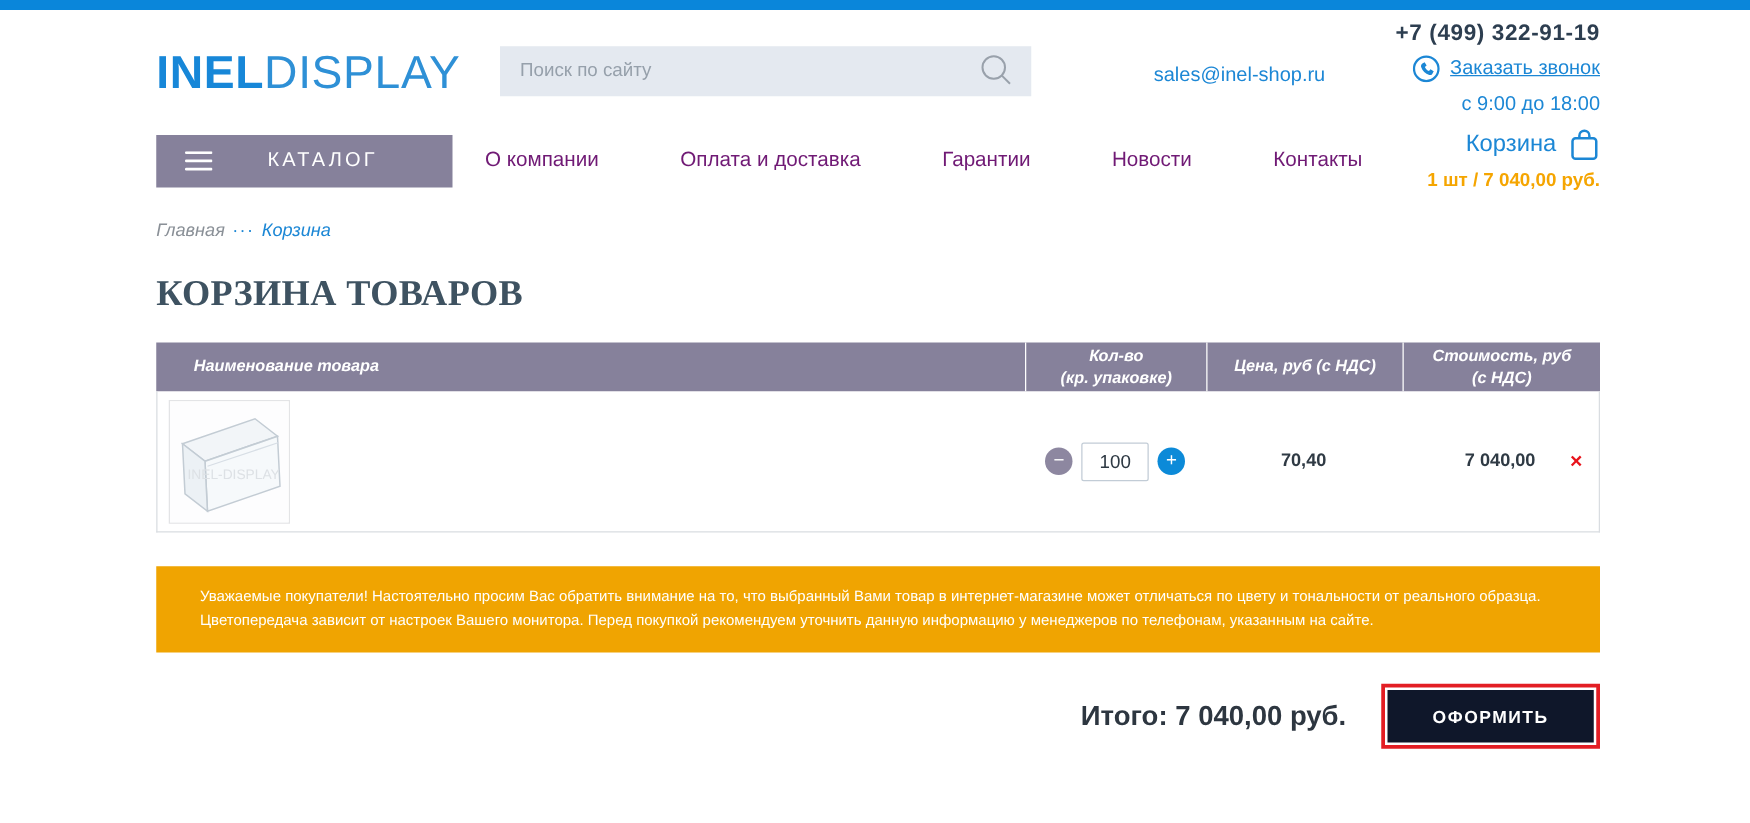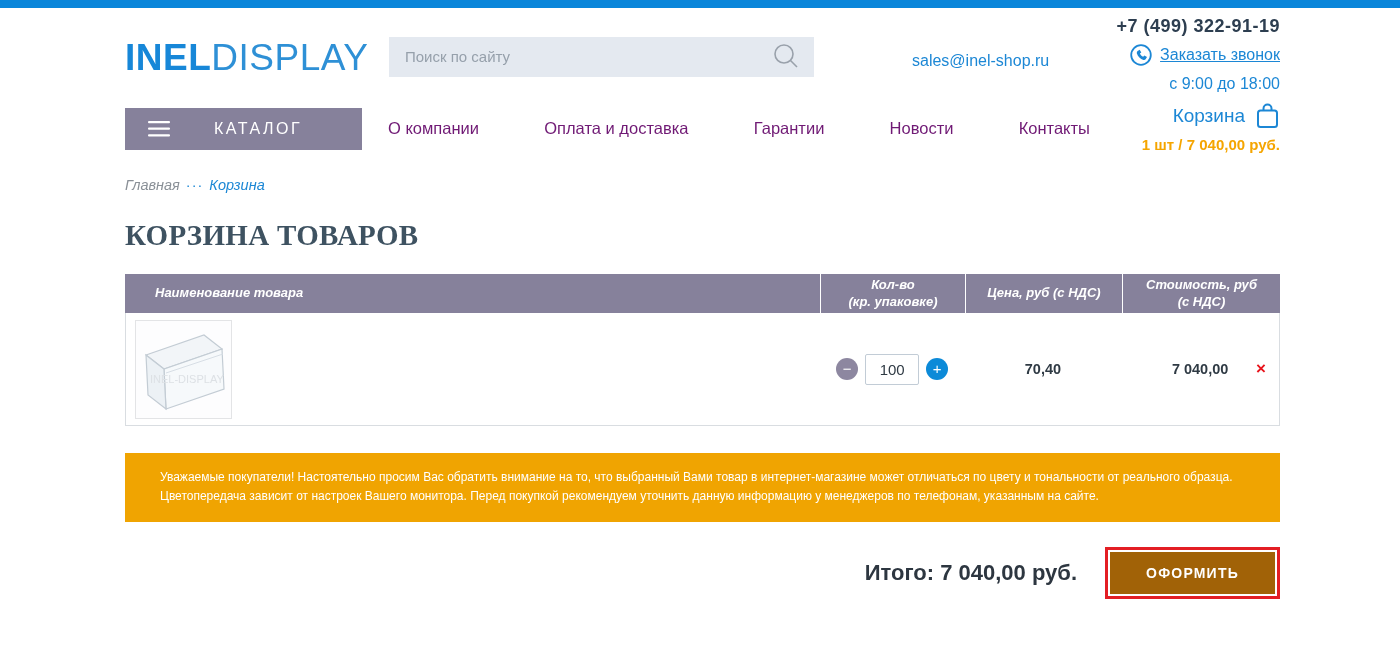--- a/index.html
+++ b/index.html
@@ -6,21 +6,21 @@
   html,body { width:1400px; height:658px; background:#fff; overflow:hidden;
               font-family:"Liberation Sans", sans-serif; }
   .topbar { height:8px; background:#0a86da; }
   .wrap { width:1155px; margin-left:125px; }
 
   
   .header { display:flex; align-items:center; padding-top:8px; }
   .logo { width:252px; font-size:37px; letter-spacing:.5px; margin-top:6px; white-space:nowrap; cursor:pointer; }
   .logo b { color:#1787d8; font-weight:bold; }
   .logo span { color:#2e90d6; font-weight:300; }
-  .searchbox { margin-left:12px; width:425px; height:40px; background:#e4e9f0;
+  .searchbox { margin-left:23px; width:425px; height:40px; background:#e4e9f0;
                display:flex; align-items:center; padding:0 12px 0 16px; margin-top:4px; }
   .searchbox input { flex:1; border:none; background:transparent; outline:none;
                      font-size:15px; color:#5d6770; font-family:inherit; }
   .searchbox input::placeholder { color:#96a0ab; }
   .email { margin-left:98px; margin-top:12px; color:#1c87d5; font-size:16px; text-decoration:none; }
   .hright { margin-left:auto; text-align:right; }
   .phone { font-size:18px; font-weight:bold; color:#2d3e50; letter-spacing:.5px; }
   .callback { display:flex; justify-content:flex-end; align-items:center; gap:8px; margin-top:7px; }
   .callback a { color:#1c87d5; font-size:16px; text-decoration:underline; }
   .hours { color:#1c87d5; font-size:16px; margin-top:9px; }
@@ -72,21 +72,21 @@
             background:none; border:none; color:#e8131b; font-size:17px; font-weight:bold; cursor:pointer; }
 
   
   .notice { margin-top:27px; background:#f0a401; color:#fff; padding:15px 35px 16px;
             font-size:12px; line-height:1.6; }
 
   
   .footrow { margin-top:25px; display:flex; justify-content:flex-end; align-items:center; gap:28px; }
   .grand-total { font-size:22px; font-weight:bold; color:#2d3640; }
   .checkout-hl { border:3px solid #e31e24; padding:2px; }
-  .checkout { width:165px; height:42px; background:#a16207; border:none; color:#fff;
+  .checkout { width:165px; height:42px; background:#0f172a; border:none; color:#fff;
               font-size:14px; font-weight:bold; letter-spacing:1.2px; cursor:pointer; font-family:inherit; }
   svg { display:block; }
 </style>
 </head>
 <body>
 
 <div class="topbar"></div>
 
 <div class="wrap">
 

